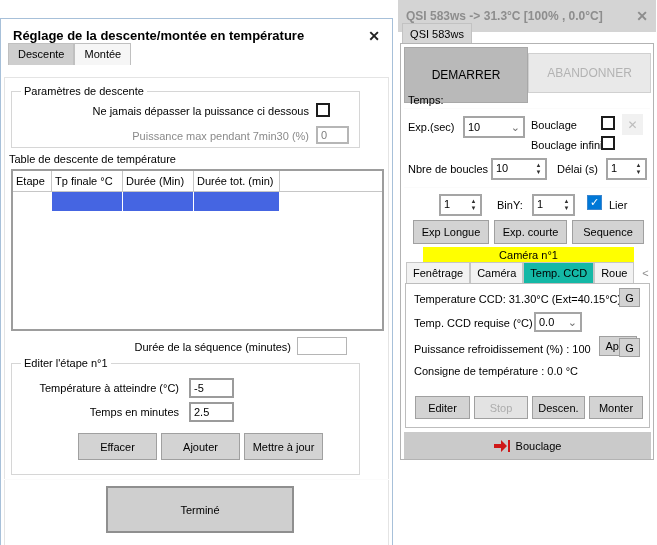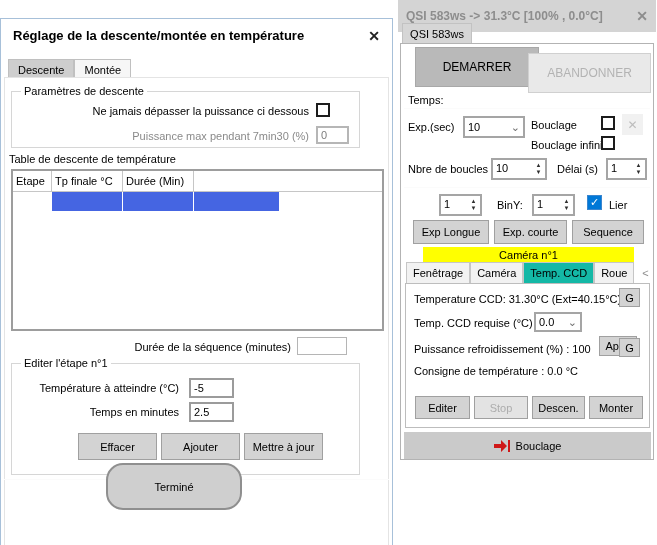--- a/index.html
+++ b/index.html
@@ -11,21 +11,21 @@
     --c-row-blue:#4565e2; --c-yellow:#ffff00; --c-check-blue:#0078d7; --c-red:#cf1717;
   }
   .abs { position:absolute; }
 
   
   .lw { position:absolute; left:0; top:18px; width:393px; height:527px;
         background:#fff; border:1px solid #a7c0d9; border-bottom:none; }
   .lw-title { position:absolute; left:0; top:0; right:0; height:33px; display:flex;
               align-items:center; padding:0 12px; font-weight:bold; font-size:13px; background:#fff; }
   .close-x { margin-left:auto; font-size:14px; color:#222; cursor:default; }
-  .tabs { position:absolute; left:7px; top:40px; display:flex; height:22px; }
+  .tabs { position:absolute; left:7px; top:24px; display:flex; height:22px; }
   .tab { border:1px solid #c0c0c0; border-bottom:none; padding:4px 9px 0 9px; background:#f6f6f6; color:#000; }
   .tab.active { background:#cecece; }
   .tabpage { position:absolute; left:3px; right:3px; top:58px; bottom:0; border:1px solid #e4e4e4; border-bottom:none; background:#fff; }
 
   .groupbox { position:absolute; border:1px solid #d6d6d6;padding-left:36px; }
   .groupbox > .gb-label { position:absolute; top:-7px; left:9px; background:#fff; padding:0 3px; }
 
   .tb-input { background:#fff; border:2px solid #9b9b9b; padding:1px 3px; font-size:11px; display:flex; align-items:center; }
   .tb-input.disabled { border-color:#b6b6b6; color:#7d7d7d; }
   .cbx { width:14px; height:14px; border:2px solid #1c1c1c; background:#fff; }
@@ -109,20 +109,21 @@
   <div class="abs lbl-right gray" style="left:100px; top:111px; width:208px;">Puissance max pendant 7min30  (%)</div>
   <div class="tb-input disabled abs" style="left:315px; top:107px; width:33px; height:18px;">0</div>
 
   <div class="abs" style="left:8px; top:134px;">Table de descente de température</div>
 
   <div class="dtable" style="left:10px; top:150px; width:373px; height:162px;">
     <div class="dt-header">
       <div class="dt-h" style="width:39px;">Etape</div>
       <div class="dt-h" style="width:71px;">Tp finale °C</div>
       <div class="dt-h" style="width:71px;">Durée (Min)</div>
+      <div class="dt-h" style="width:86px;">Durée tot. (min)</div>
       <div class="dt-h" style="flex:1; border-right:none;"></div>
     </div>
     <div class="dt-row">
       <div class="dt-c" style="width:39px;"></div>
       <div class="dt-c sel" style="width:71px;"></div>
       <div class="dt-c sel" style="width:71px;"></div>
       <div class="dt-c sel" style="width:86px;"></div>
     </div>
   </div>
 
@@ -136,35 +137,35 @@
   <div class="tb-input abs" style="left:188px; top:359px; width:45px; height:20px;">-5</div>
   <div class="abs lbl-right" style="left:30px; top:387px; width:148px;">Temps en minutes</div>
   <div class="tb-input abs" style="left:188px; top:383px; width:45px; height:20px;">2.5</div>
 
   <div class="w-btn abs" style="left:77px; top:414px; width:79px; height:27px;">Effacer</div>
   <div class="w-btn abs" style="left:160px; top:414px; width:79px; height:27px;">Ajouter</div>
   <div class="w-btn abs" style="left:243px; top:414px; width:79px; height:27px;">Mettre à jour</div>
 
   <div class="sep" style="left:3px; right:3px; top:460px;"></div>
 
-  <div class="w-btn big-btn abs" style="left:105px; top:444px; width:136px; height:47px;border-radius:17px;">Terminé</div>
+  <div class="w-btn big-btn abs" style="left:105px; top:467px; width:188px; height:47px;">Terminé</div>
 </div>
 
 <div class="rw">
 
   <div class="rw-title">
     <span>QSI 583ws  -&gt;  31.3°C  [100% , 0.0°C]</span>
     <span class="close-x">✕</span>
   </div>
 
   <div class="rw-tab">QSI 583ws</div>
 
   <div class="rw-panel">
 
-    <div class="w-btn start-btn abs" style="left:14px; top:3px; width:124px; height:40px;">DEMARRER</div>
+    <div class="w-btn start-btn abs" style="left:3px; top:3px; width:124px; height:56px;">DEMARRER</div>
     <div class="w-btn abort-btn abs" style="left:127px; top:9px; width:123px; height:40px;">ABANDONNER</div>
 
     <div class="abs" style="left:7px; top:50px;">Temps:</div>
     <div class="sep" style="left:3px; right:3px; top:64px;"></div>
 
     <div class="abs" style="left:7px; top:77px;">Exp.(sec)</div>
     <div class="combo abs" style="left:62px; top:72px; width:62px; height:22px;">
       <span>10</span>
       <span class="chev">⌄</span>
     </div>

